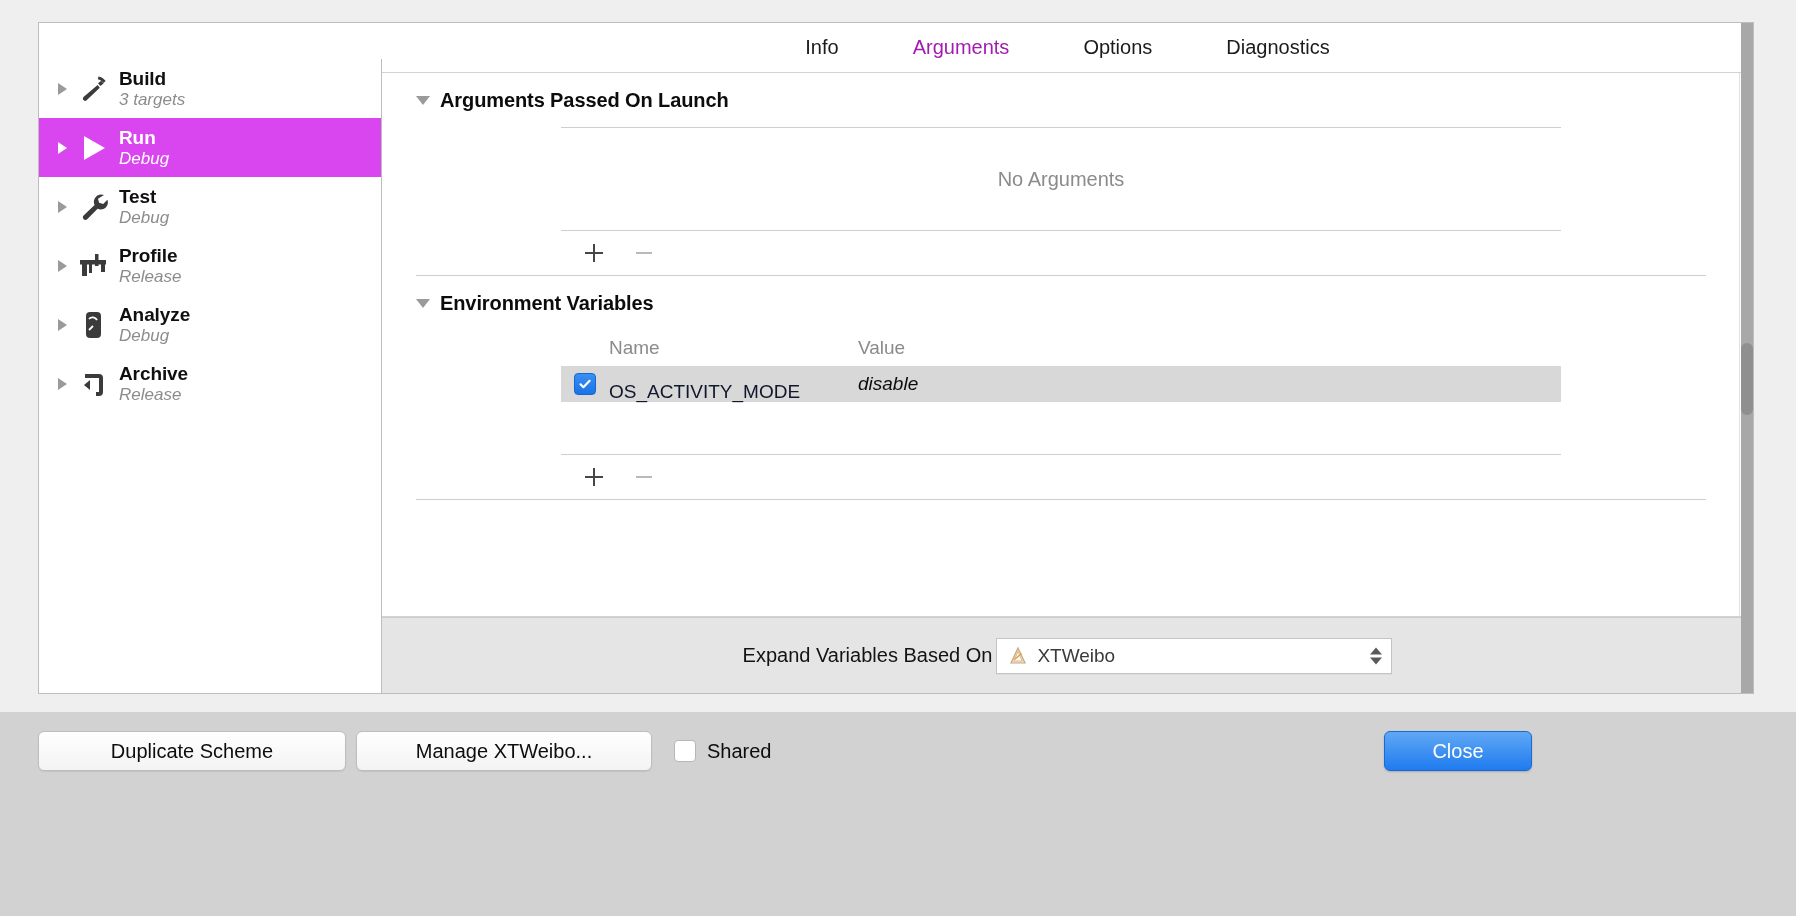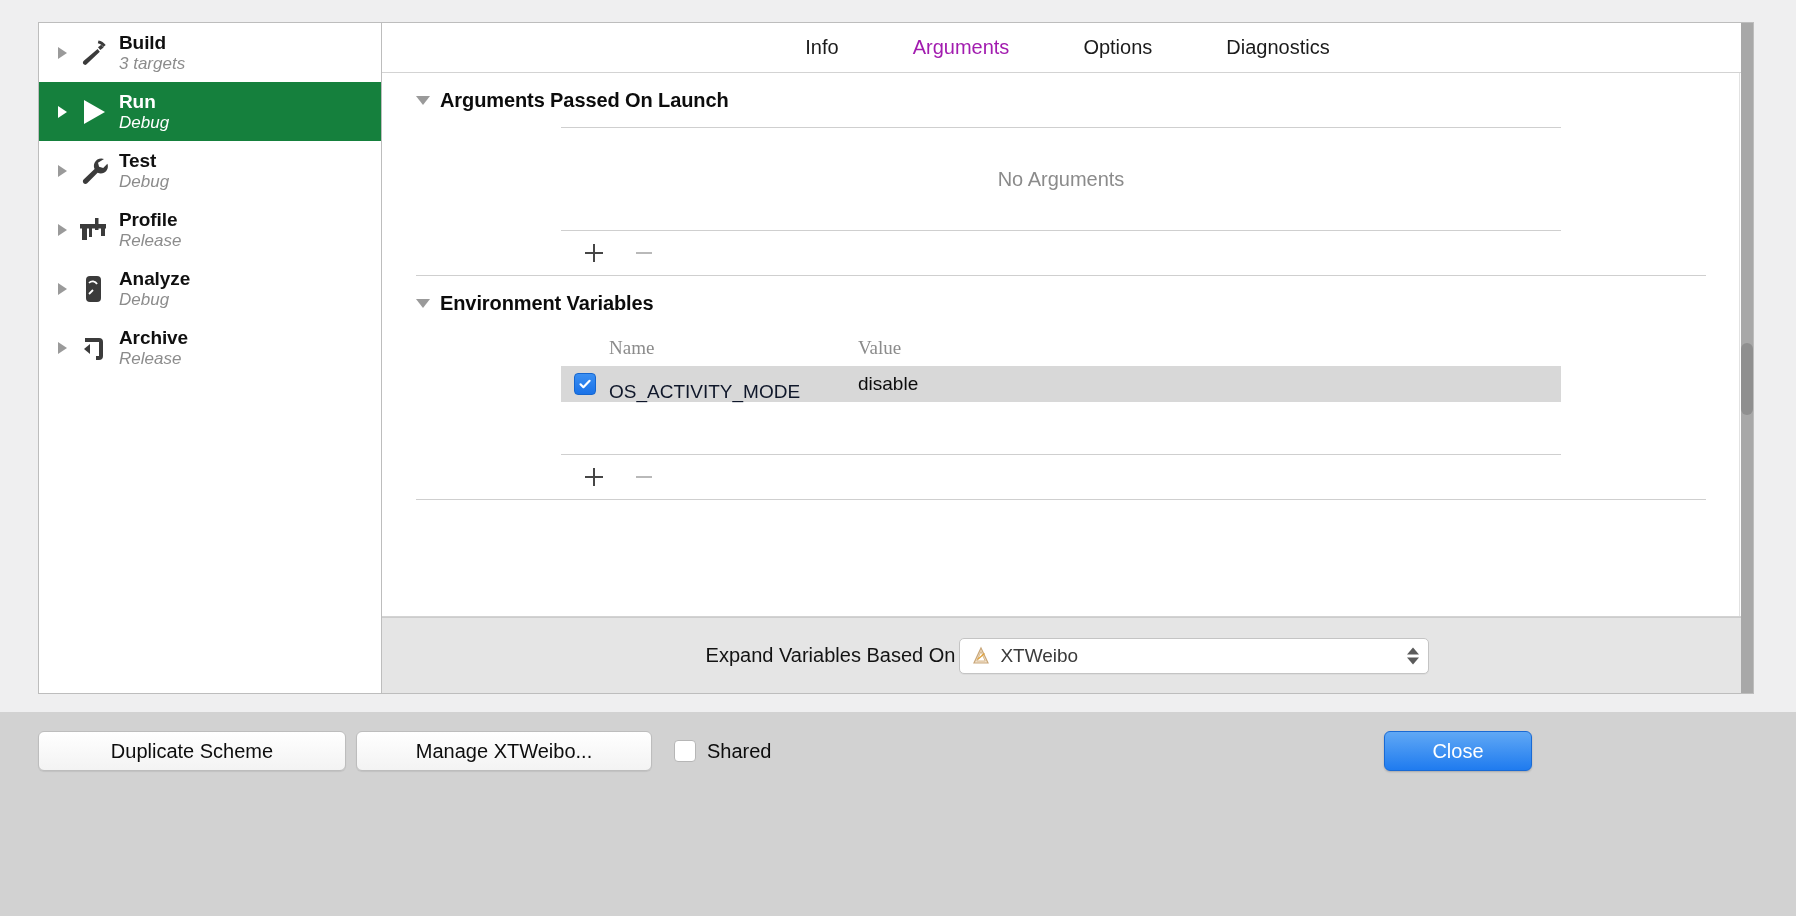--- a/index.html
+++ b/index.html
@@ -32,29 +32,30 @@
   }
 
   
   #sidebar {
     width: 343px;
     min-width: 343px;
     height: 100%;
     background: #ffffff;
     border-right: 1px solid #bdbdbd;
     padding-top: 0px;
+    margin-top: 36px;
   }
   .scheme-row {
     height: 59px;
     display: flex;
     align-items: center;
     padding-left: 12px;
     cursor: default;
   }
-  .scheme-row.selected { background: #15803d; }
+  .scheme-row.selected { background: #d946ef; }
   .disclosure {
     width: 22px; min-width: 22px;
     display: flex; align-items: center; justify-content: center;
   }
   .disclosure i {
     display: block;
     width: 0; height: 0;
     border-left: 9px solid #9a9a9a;
     border-top: 6px solid transparent;
     border-bottom: 6px solid transparent;
@@ -183,21 +184,20 @@
     margin-right: 33px;
   }
 
   
   .env-head {
     display: flex;
     margin-left: 145px;
     margin-right: 178px;
     height: 36px;
     align-items: center;
-    font-family: Liberation Serif, serif;
   }
   .env-head .col-name {
     width: 297px;
     padding-left: 48px;
     font-size: 19px;
     color: #8b8b8b;
   }
   .env-head .col-value {
     font-size: 19px;
     color: #8b8b8b;
@@ -225,43 +225,44 @@
   .checkbox svg { display: block; }
   .env-row .col-name {
     width: 249px;
     font-size: 19px;
     color: #0f172a;
     margin-top: 16px;
   }
   .env-row .col-value {
     font-size: 19px;
     color: #0c0c0c;
+    font-style: italic;
   }
   .env-spacer { height: 52px; }
 
   
   #expandbar {
     height: 76px; min-height: 76px;
     background: #e5e5e5;
     border-top: 1px solid #cccccc;
     display: flex;
     align-items: center;
     justify-content: center;
     gap: 4px;
   }
   .expand-label {
     font-size: 20px;
     color: #131313;
   }
   .popup {
-    width: 470px;
+    width: 396px;
     height: 36px;
     background: #ffffff;
     border: 1px solid #c4c4c4;
-    border-radius: 5px;
+    border-radius: 0;
     display: flex;
     align-items: center;
     padding-left: 10px;
     position: relative;
     cursor: default;
     box-shadow: 0 1px 0 rgba(0,0,0,0.04);
   }
   .popup .target-icon { width: 26px; display: flex; align-items: center; }
   .popup .popup-text {
     font-size: 19px;

